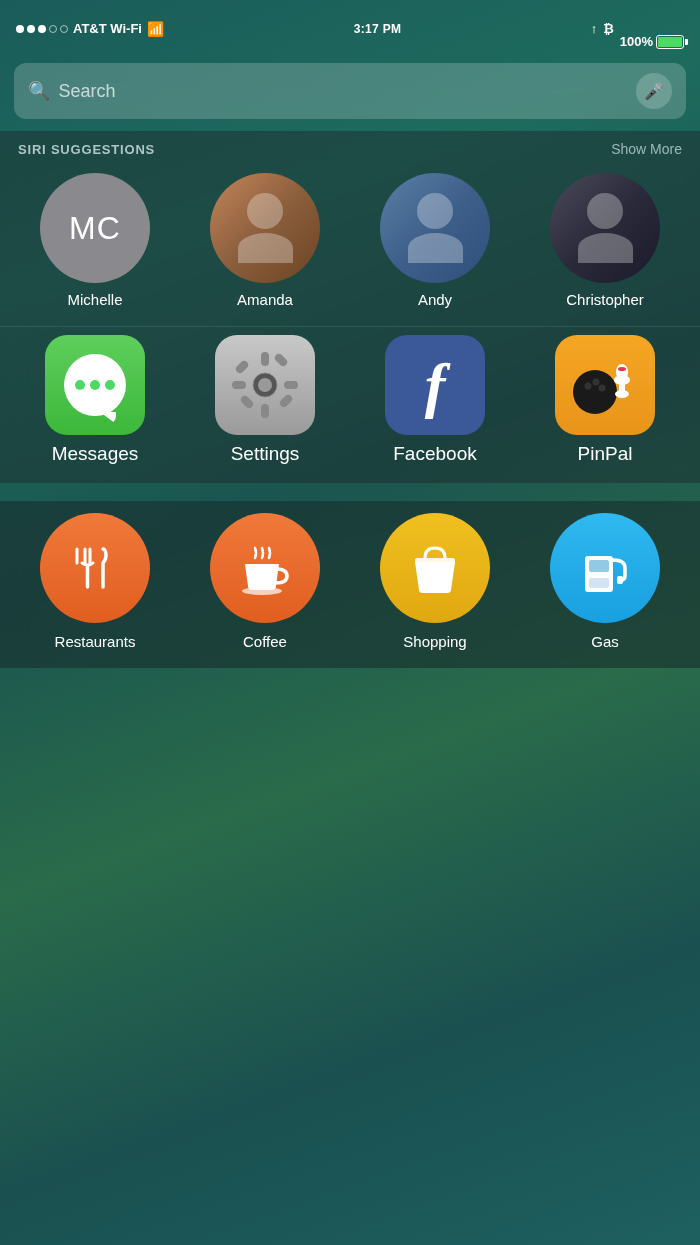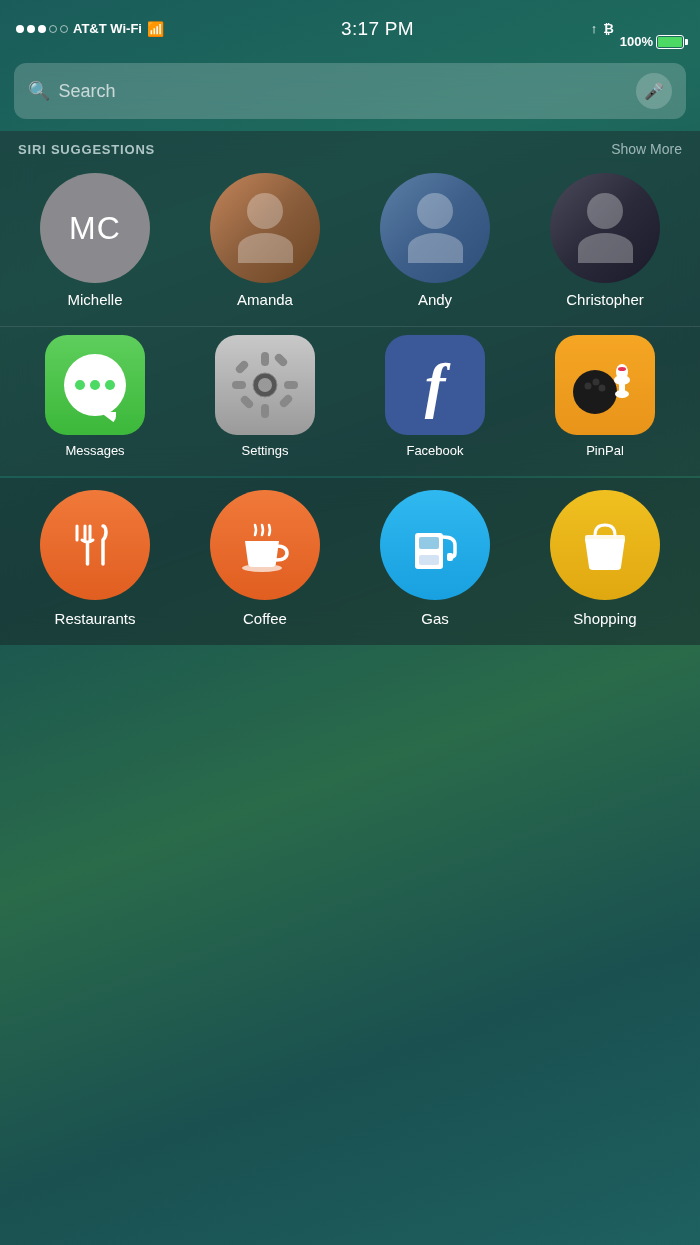--- a/index.html
+++ b/index.html
@@ -43,22 +43,22 @@
       border: 1.5px solid rgba(255,255,255,0.6);
     }
     .carrier {
       font-size: 13px;
       font-weight: 600;
     }
     .wifi-icon {
       font-size: 14px;
     }
     .status-center {
-      font-size: 19px;
-      font-weight: 400;
+      font-size: 12px;
+      font-weight: 700;
       letter-spacing: 0.3px;
     }
     .status-right {
       display: flex;
       align-items: center;
       gap: 6px;
       font-size: 13px;
     }
     .battery-container {
       display: flex;
@@ -125,21 +125,21 @@
       align-items: center;
       justify-content: center;
       color: rgba(255,255,255,0.9);
       font-size: 16px;
     }
 
     
     .section {
       background: rgba(30, 50, 50, 0.55);
       backdrop-filter: blur(15px);
-      margin-bottom: 2px;
+      margin-bottom: 18px;
     }
     .section-header {
       display: flex;
       justify-content: space-between;
       align-items: center;
       padding: 10px 18px 8px;
     }
     .section-title {
       color: rgba(200,220,220,0.85);
       font-size: 13px;
@@ -237,21 +237,21 @@
       background: linear-gradient(180deg, #c8c8c8 0%, #9a9a9a 100%);
     }
     .app-icon.facebook {
       background: #3b5998;
     }
     .app-icon.pinpal {
       background: linear-gradient(180deg, #f5a623 0%, #e8941a 100%);
     }
     .app-name {
       color: white;
-      font-size: 13px;
+      font-size: 19px;
       font-weight: 400;
       text-align: center;
     }
 
     
     .gear-visual {
       width: 70px;
       height: 70px;
     }
 
@@ -546,45 +546,45 @@
 
           <path d="M22 22 Q24 17 22 12" stroke="white" stroke-width="2.5" fill="none" stroke-linecap="round"></path>
           <path d="M29 22 Q31 17 29 12" stroke="white" stroke-width="2.5" fill="none" stroke-linecap="round"></path>
           <path d="M36 22 Q38 17 36 12" stroke="white" stroke-width="2.5" fill="none" stroke-linecap="round"></path>
         </svg>
       </div>
       <span class="nearby-name">Coffee</span>
     </div>
 
     <div class="nearby-item">
+      <div class="nearby-circle shopping">
+        <svg width="60" height="60" viewBox="0 0 60 60" xmlns="http://www.w3.org/2000/svg">
+
+          <path d="M10 24 L14 52 Q14 55 18 55 L42 55 Q46 55 46 52 L50 24 Z" fill="white"></path>
+
+          <rect x="10" y="20" width="40" height="7" rx="2" fill="rgba(255,255,255,0.9)"></rect>
+
+          <path d="M20 20 Q20 10 30 10 Q40 10 40 20" stroke="white" stroke-width="3" fill="none" stroke-linecap="round"></path>
+        </svg>
+      </div>
+      <span class="nearby-name">Shopping</span>
+    </div>
+
+    <div class="nearby-item">
       <div class="nearby-circle gas">
         <svg width="60" height="60" viewBox="0 0 60 60" xmlns="http://www.w3.org/2000/svg">
 
           <rect x="10" y="18" width="28" height="36" rx="3" fill="white"></rect>
 
           <rect x="14" y="22" width="20" height="12" rx="2" fill="rgba(100,180,220,0.7)"></rect>
 
           <rect x="14" y="40" width="20" height="10" rx="2" fill="rgba(200,220,240,0.8)"></rect>
 
           <path d="M38 22 Q50 22 50 30 L50 38 Q50 42 46 42 L44 42" stroke="white" stroke-width="3.5" fill="none" stroke-linecap="round"></path>
           <rect x="42" y="38" width="6" height="8" rx="2" fill="white"></rect>
         </svg>
       </div>
       <span class="nearby-name">Gas</span>
     </div>
-
-    <div class="nearby-item">
-      <div class="nearby-circle shopping">
-        <svg width="60" height="60" viewBox="0 0 60 60" xmlns="http://www.w3.org/2000/svg">
-
-          <path d="M10 24 L14 52 Q14 55 18 55 L42 55 Q46 55 46 52 L50 24 Z" fill="white"></path>
-
-          <rect x="10" y="20" width="40" height="7" rx="2" fill="rgba(255,255,255,0.9)"></rect>
-
-          <path d="M20 20 Q20 10 30 10 Q40 10 40 20" stroke="white" stroke-width="3" fill="none" stroke-linecap="round"></path>
-        </svg>
-      </div>
-      <span class="nearby-name">Shopping</span>
-    </div>
   </div>
 </div>
 
 <div class="bottom-area"></div>
 
 </body></html>

